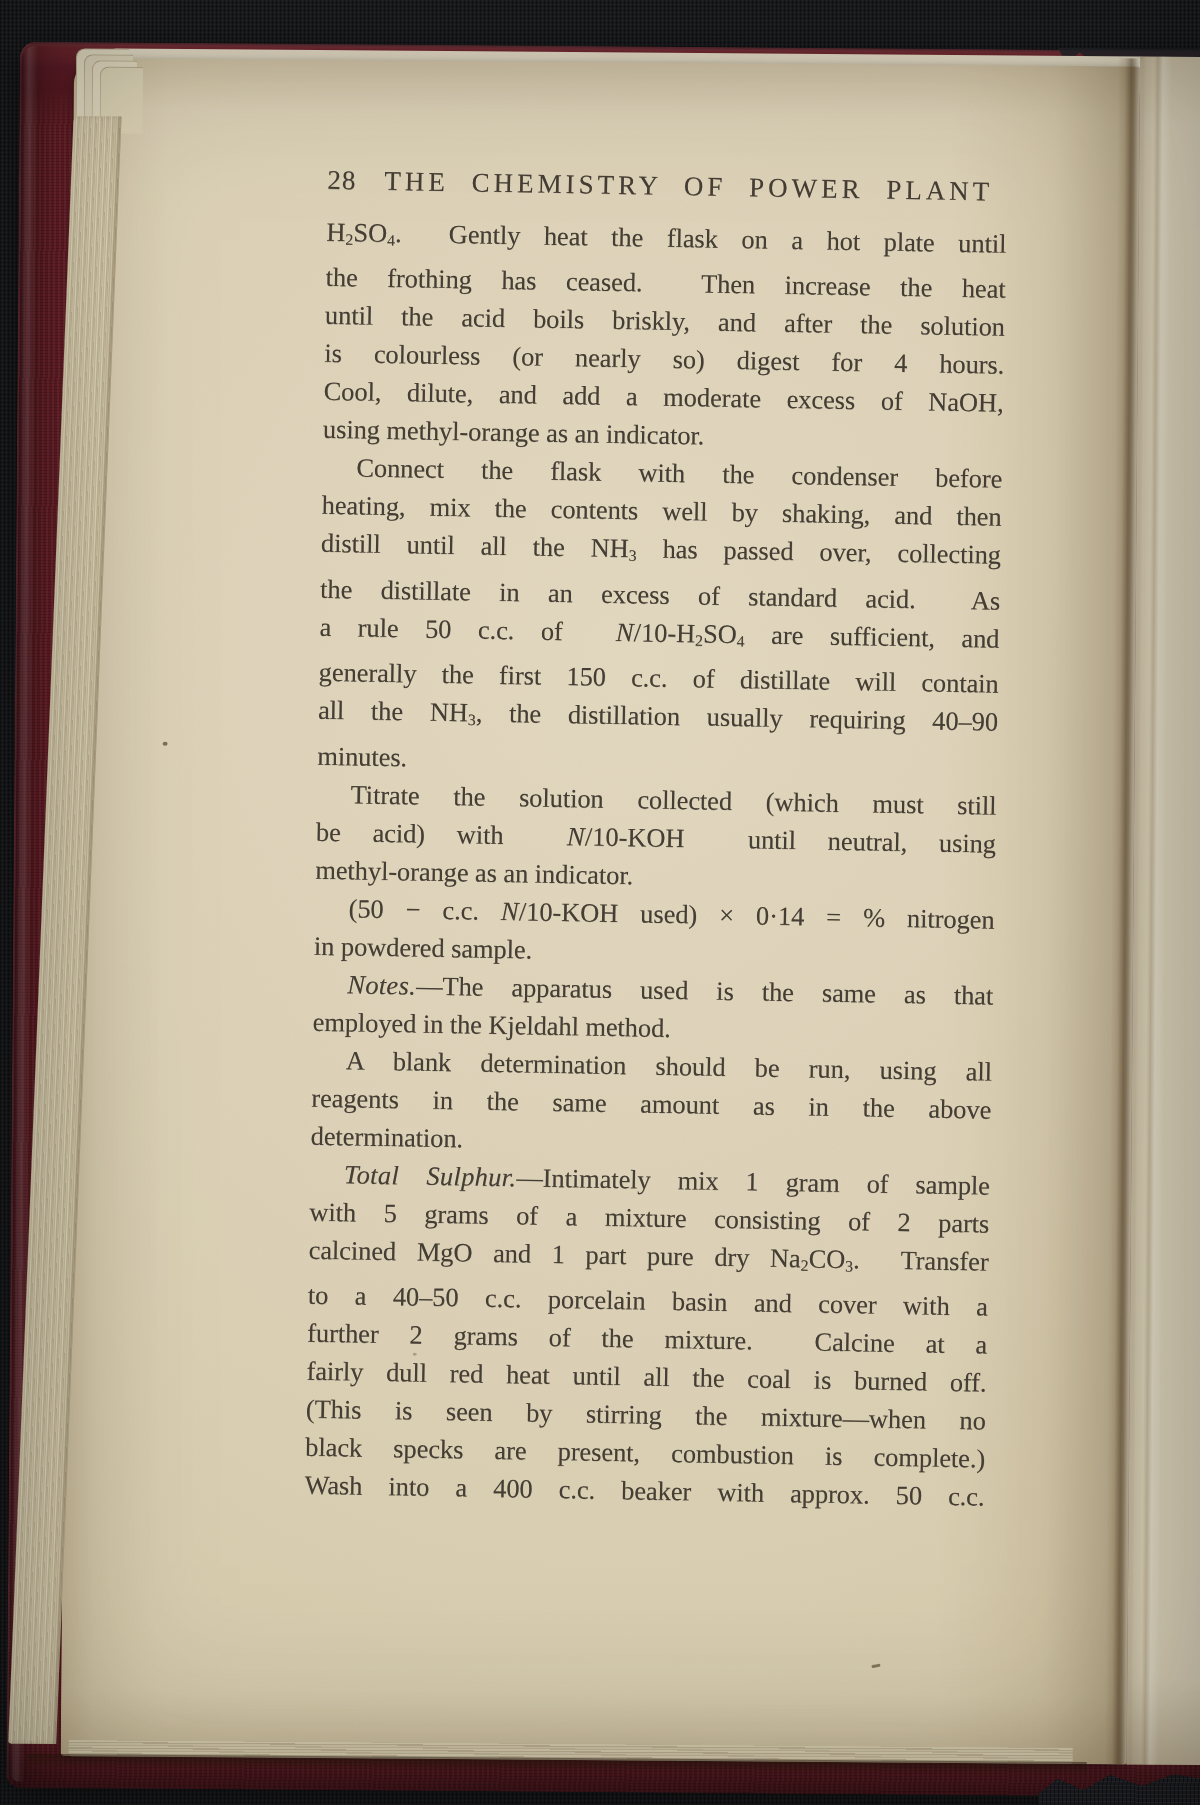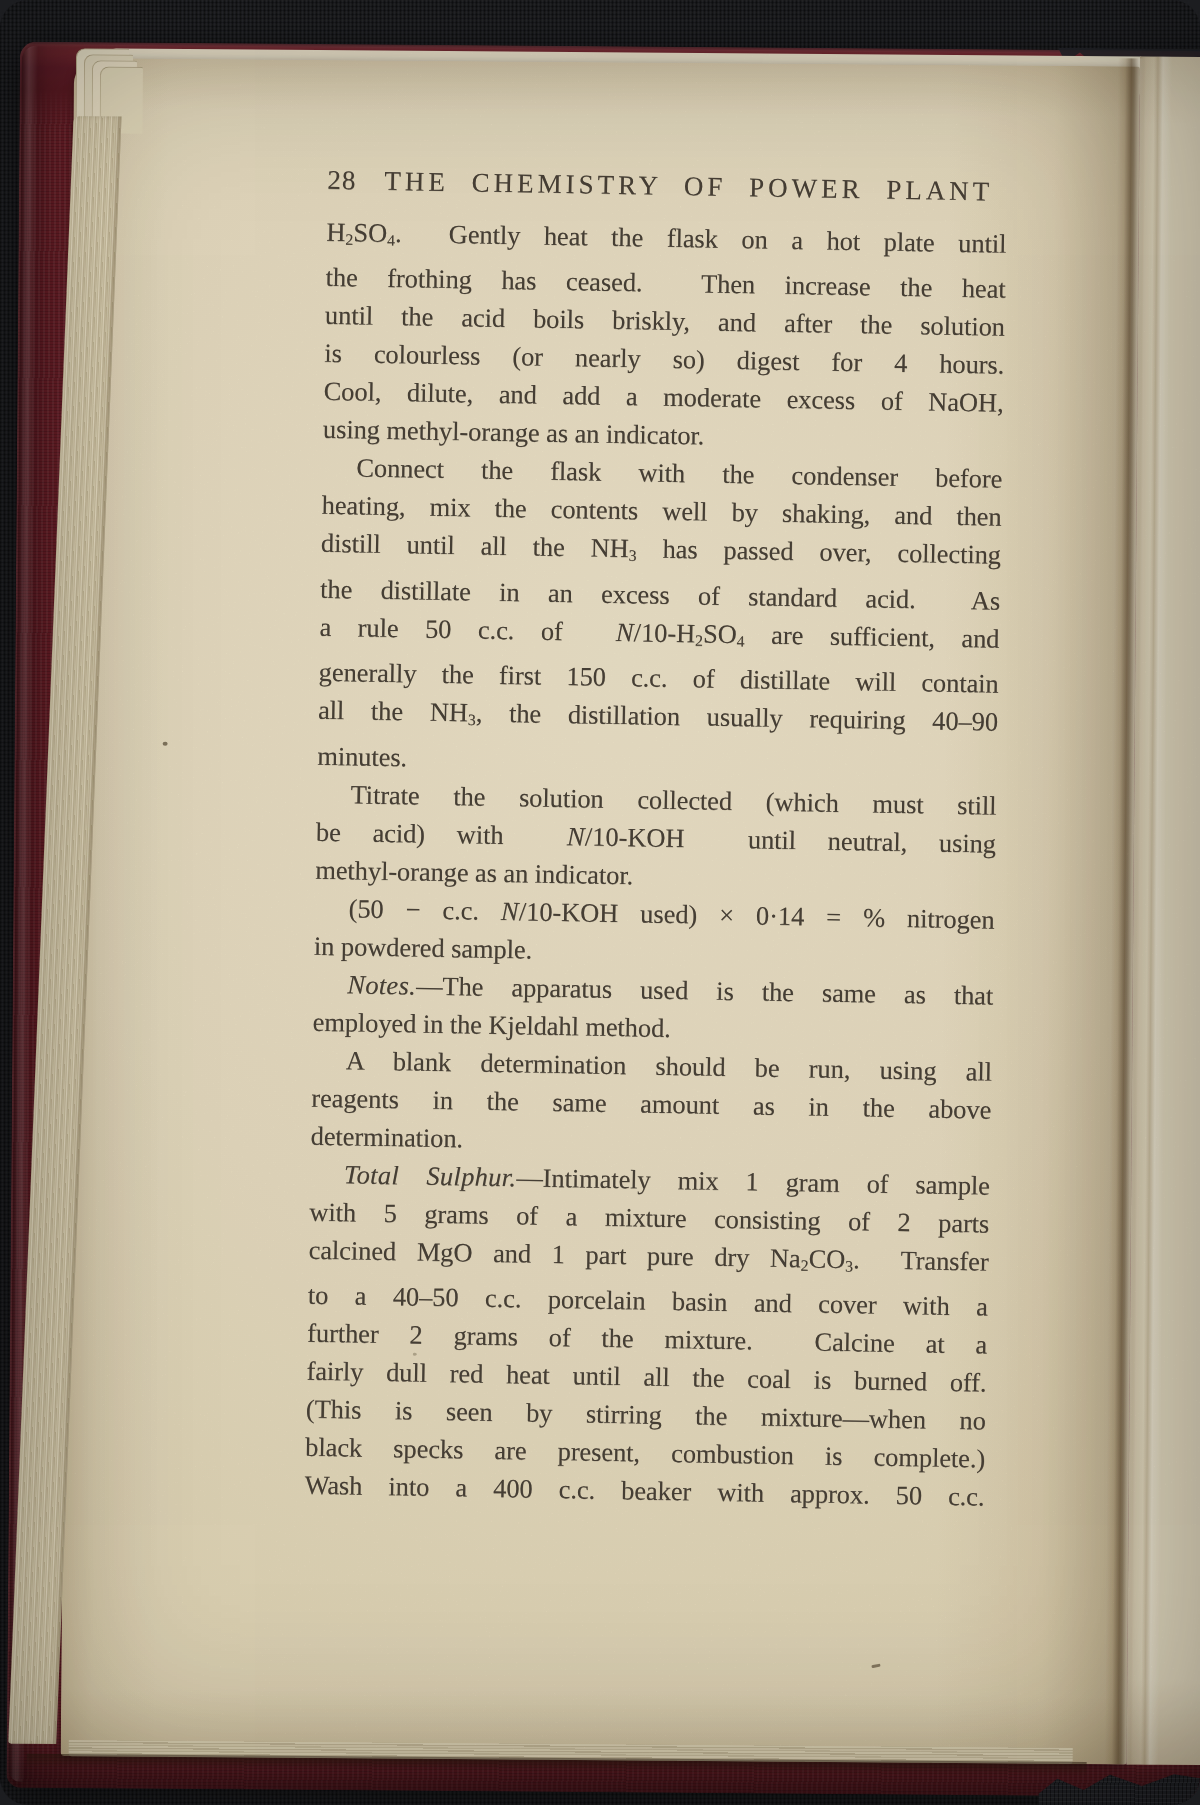--- a/index.html
+++ b/index.html
@@ -12,21 +12,20 @@
   .scene {
     position: relative;
     width: 1200px; height: 1805px;
     overflow: hidden;
     background-color: #222327;
     background-image:
       repeating-linear-gradient(0deg, rgba(255,255,255,.05) 0 1px, transparent 1px 4px),
       repeating-linear-gradient(90deg, rgba(0,0,0,.45) 0 1px, transparent 1px 4px),
       repeating-linear-gradient(90deg, rgba(255,255,255,.035) 2px 3px, transparent 3px 4px),
       repeating-linear-gradient(0deg, rgba(0,0,0,.25) 2px 3px, transparent 3px 4px);
-    border-radius: 28px;
   }
   .book { position: absolute; left: 0; top: 0; width: 1240px; height: 1805px;
           transform: rotate(0.45deg); transform-origin: 60px 60px; }
 
   
   .cover {
     position: absolute; left: 20px; top: 42px; width: 1210px; height: 1746px;
     border-radius: 16px 10px 10px 14px;
     background-color: #6e2029;
     background-image:

